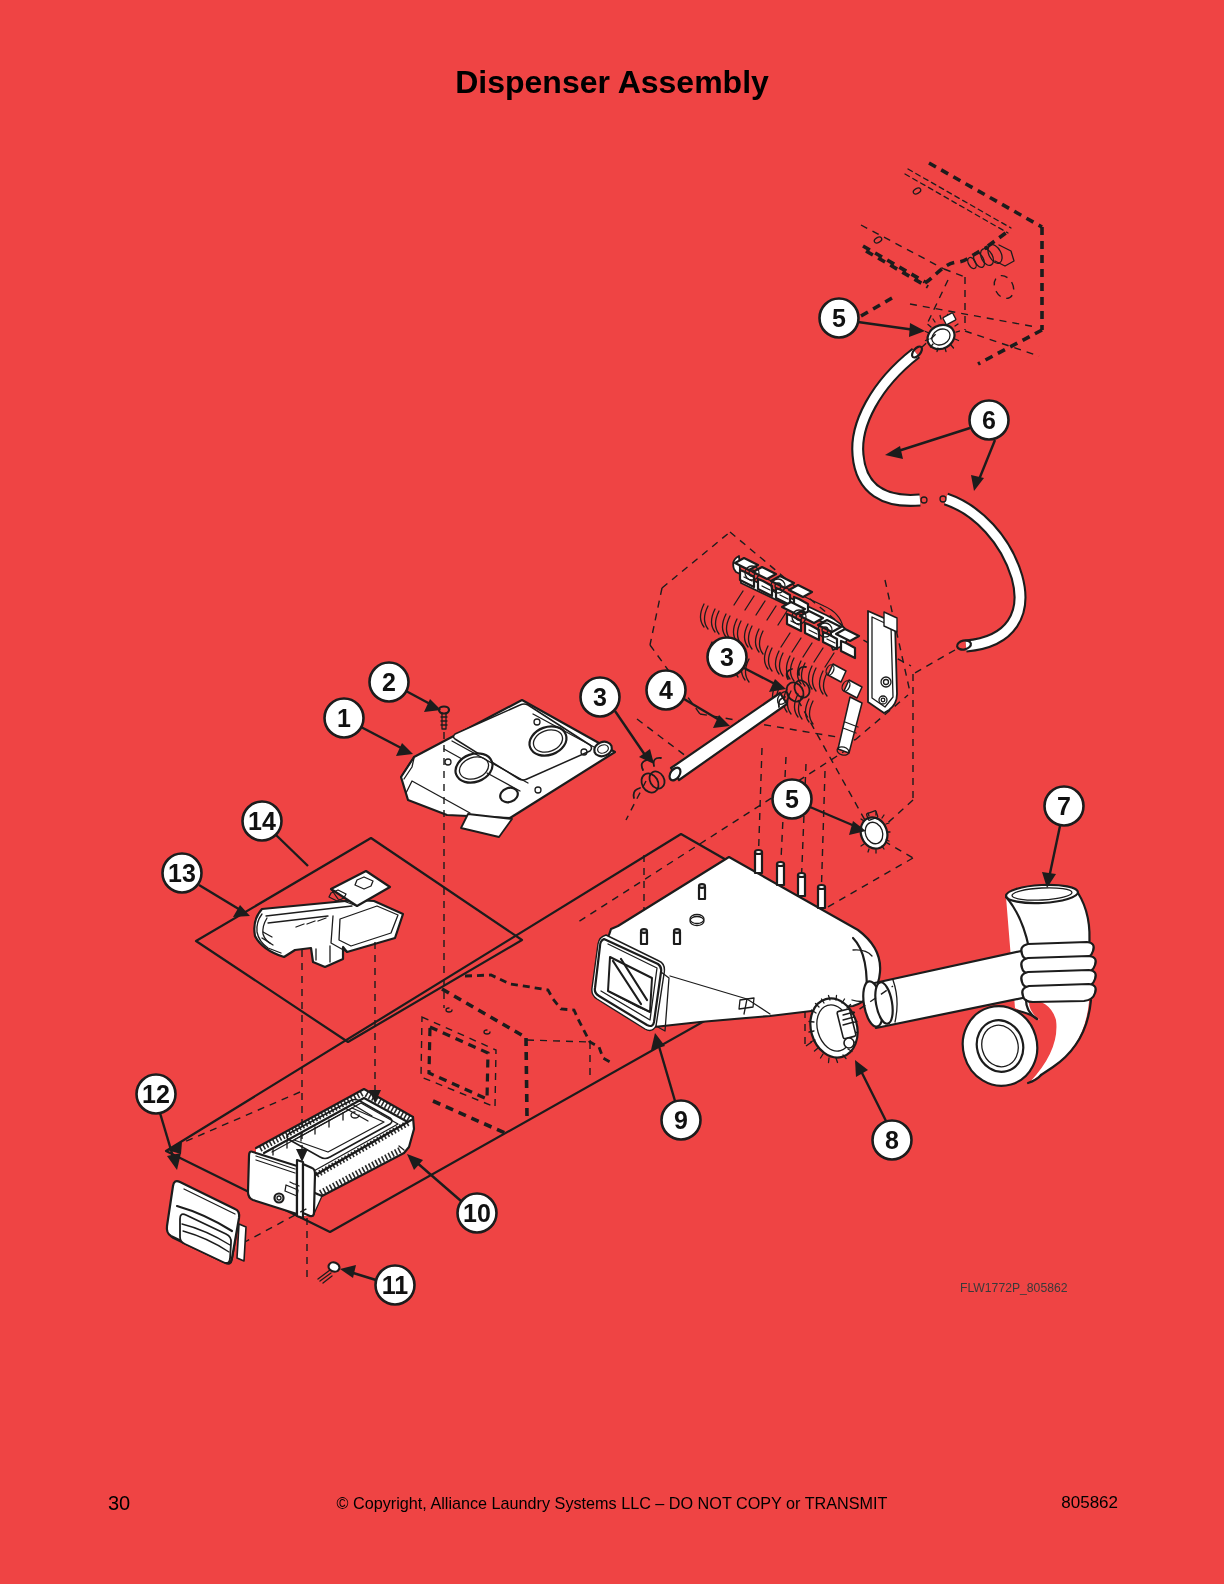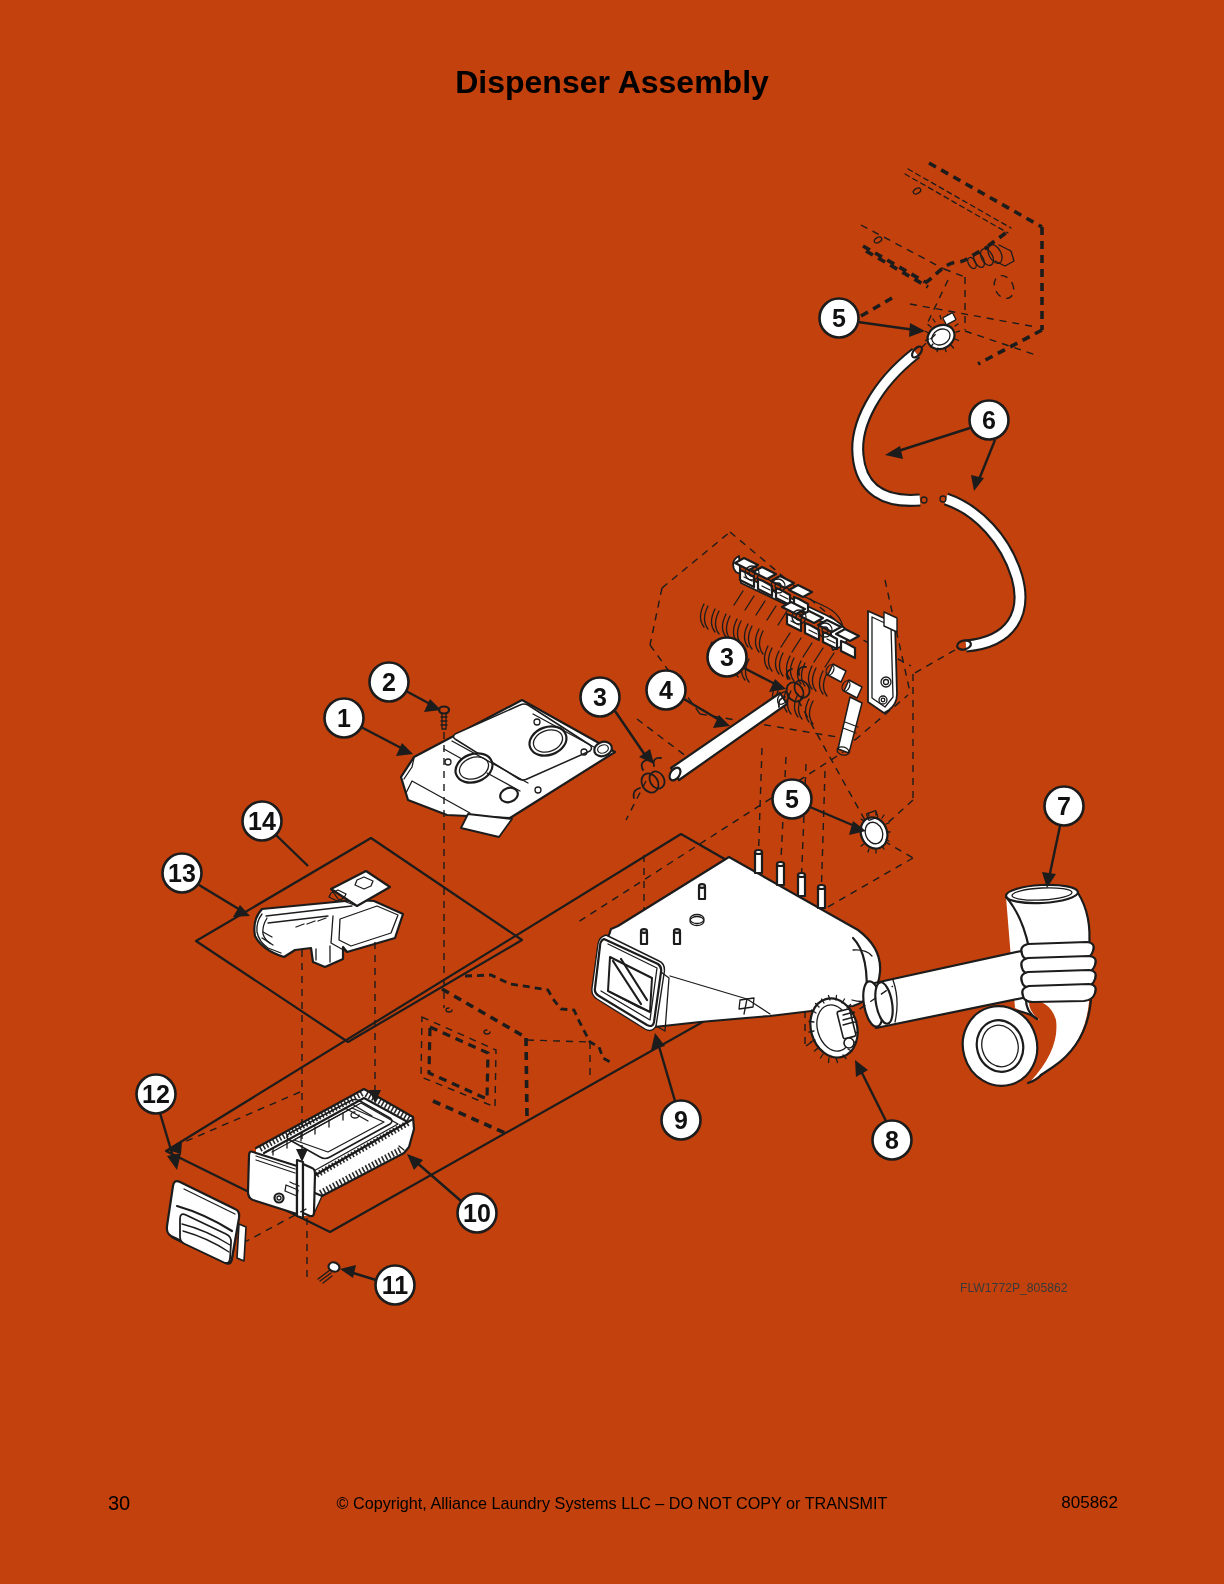--- a/index.html
+++ b/index.html
@@ -1,16 +1,16 @@
 <!DOCTYPE html>
 <html><head>
 <meta charset="utf-8">
 <style>
 html,body{margin:0;padding:0;background:#ffffff;}
-#page{position:relative;width:1224px;height:1584px;background:#c2410c;font-family:"Liberation Sans",sans-serif;}
+#page{position:relative;width:1224px;height:1584px;background:#ef4444;font-family:"Liberation Sans",sans-serif;}
 svg{position:absolute;left:0;top:0;}
 .ln{fill:none;stroke:#1c1c1c;stroke-width:2.2;stroke-linecap:round;stroke-linejoin:round;}
 .lw{fill:#ffffff;stroke:#1c1c1c;stroke-width:2.2;stroke-linecap:round;stroke-linejoin:round;}
 .th{fill:none;stroke:#1c1c1c;stroke-width:1.3;stroke-linecap:round;stroke-linejoin:round;}
 .bd{fill:none;stroke:#1c1c1c;stroke-width:3.6;stroke-dasharray:8 6;stroke-linecap:butt;}
 .td{fill:none;stroke:#1c1c1c;stroke-width:1.4;stroke-dasharray:7 6;stroke-linecap:butt;}
 .rib{fill:none;stroke:#2a2a2a;stroke-width:6;stroke-dasharray:1.6 2.1;stroke-linecap:butt;}
 .ar{stroke:#1c1c1c;stroke-width:2.4;fill:none;}
 .ah{fill:#1c1c1c;stroke:none;}
 .co{fill:#ffffff;stroke:#1c1c1c;stroke-width:2.6;}

